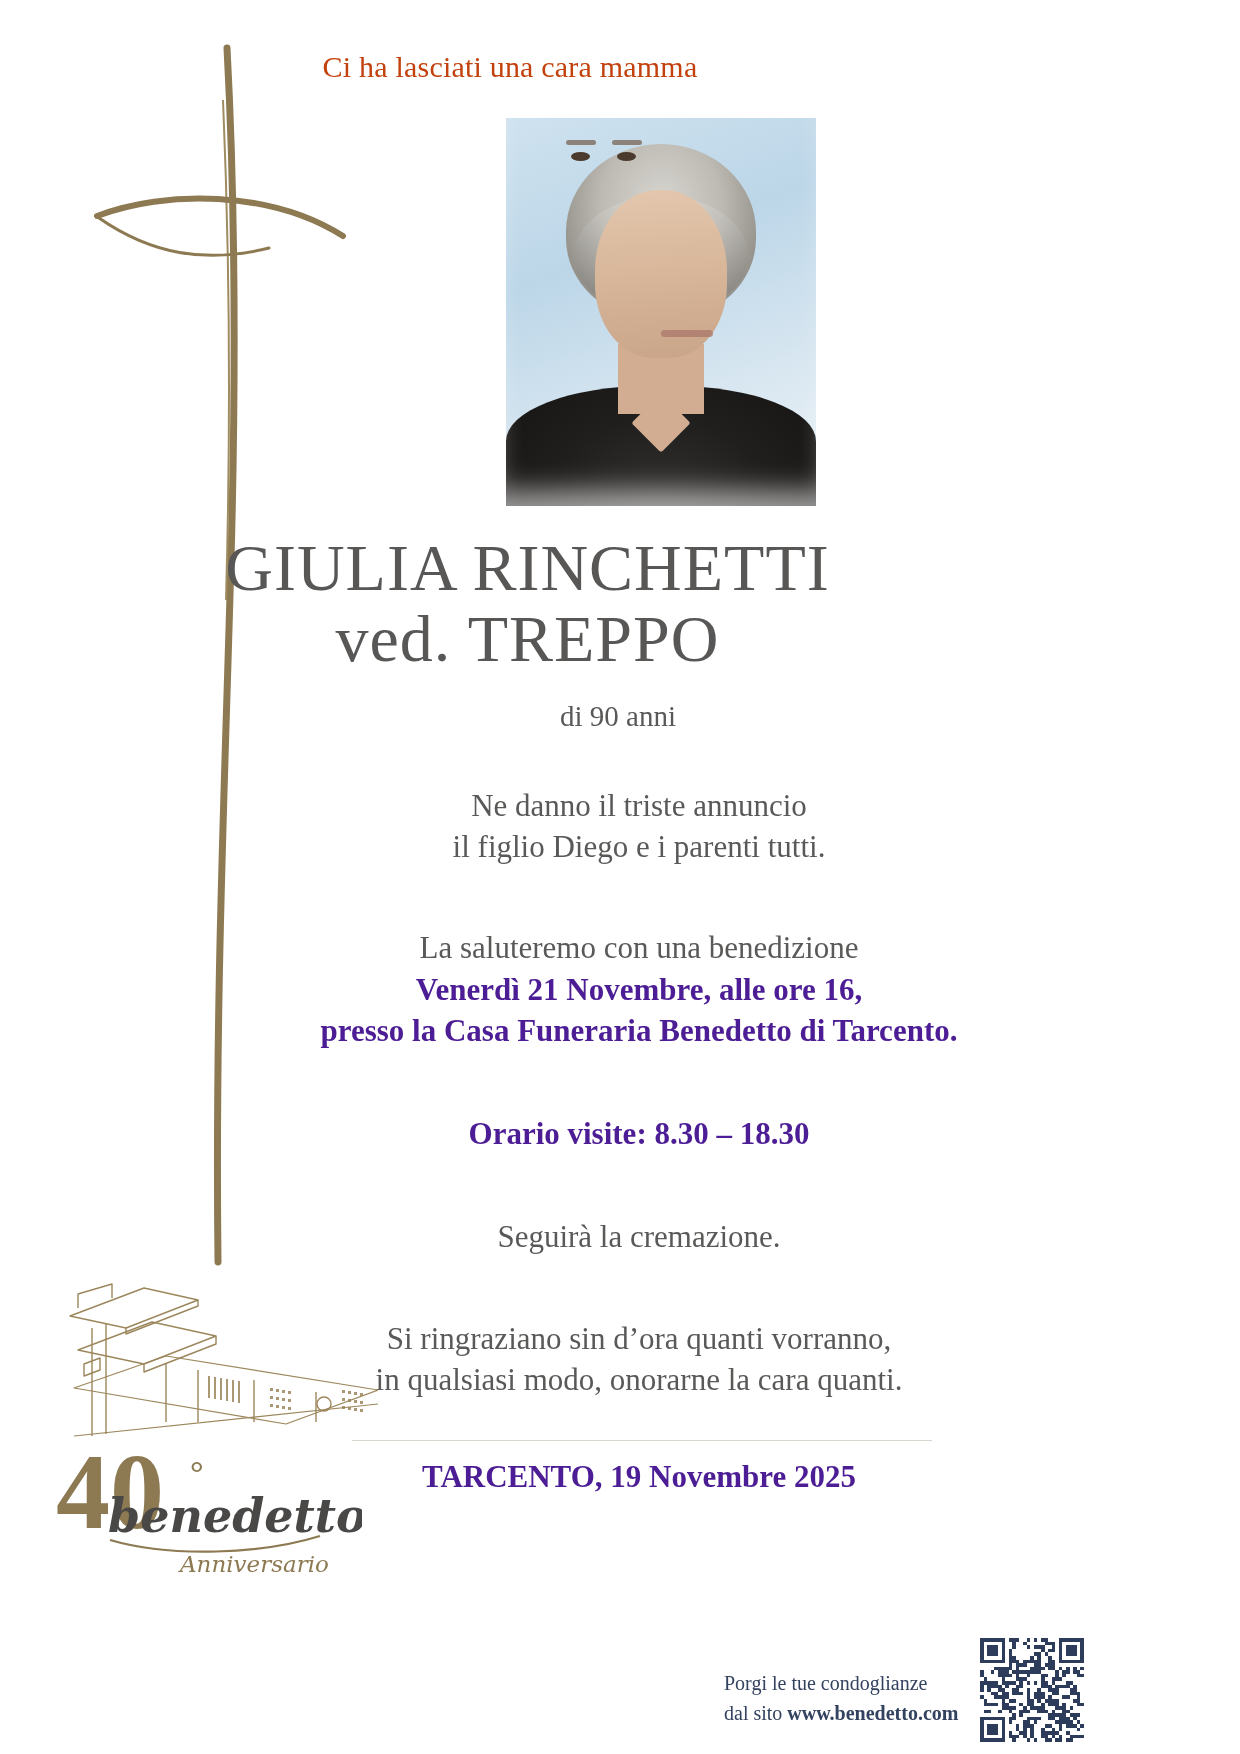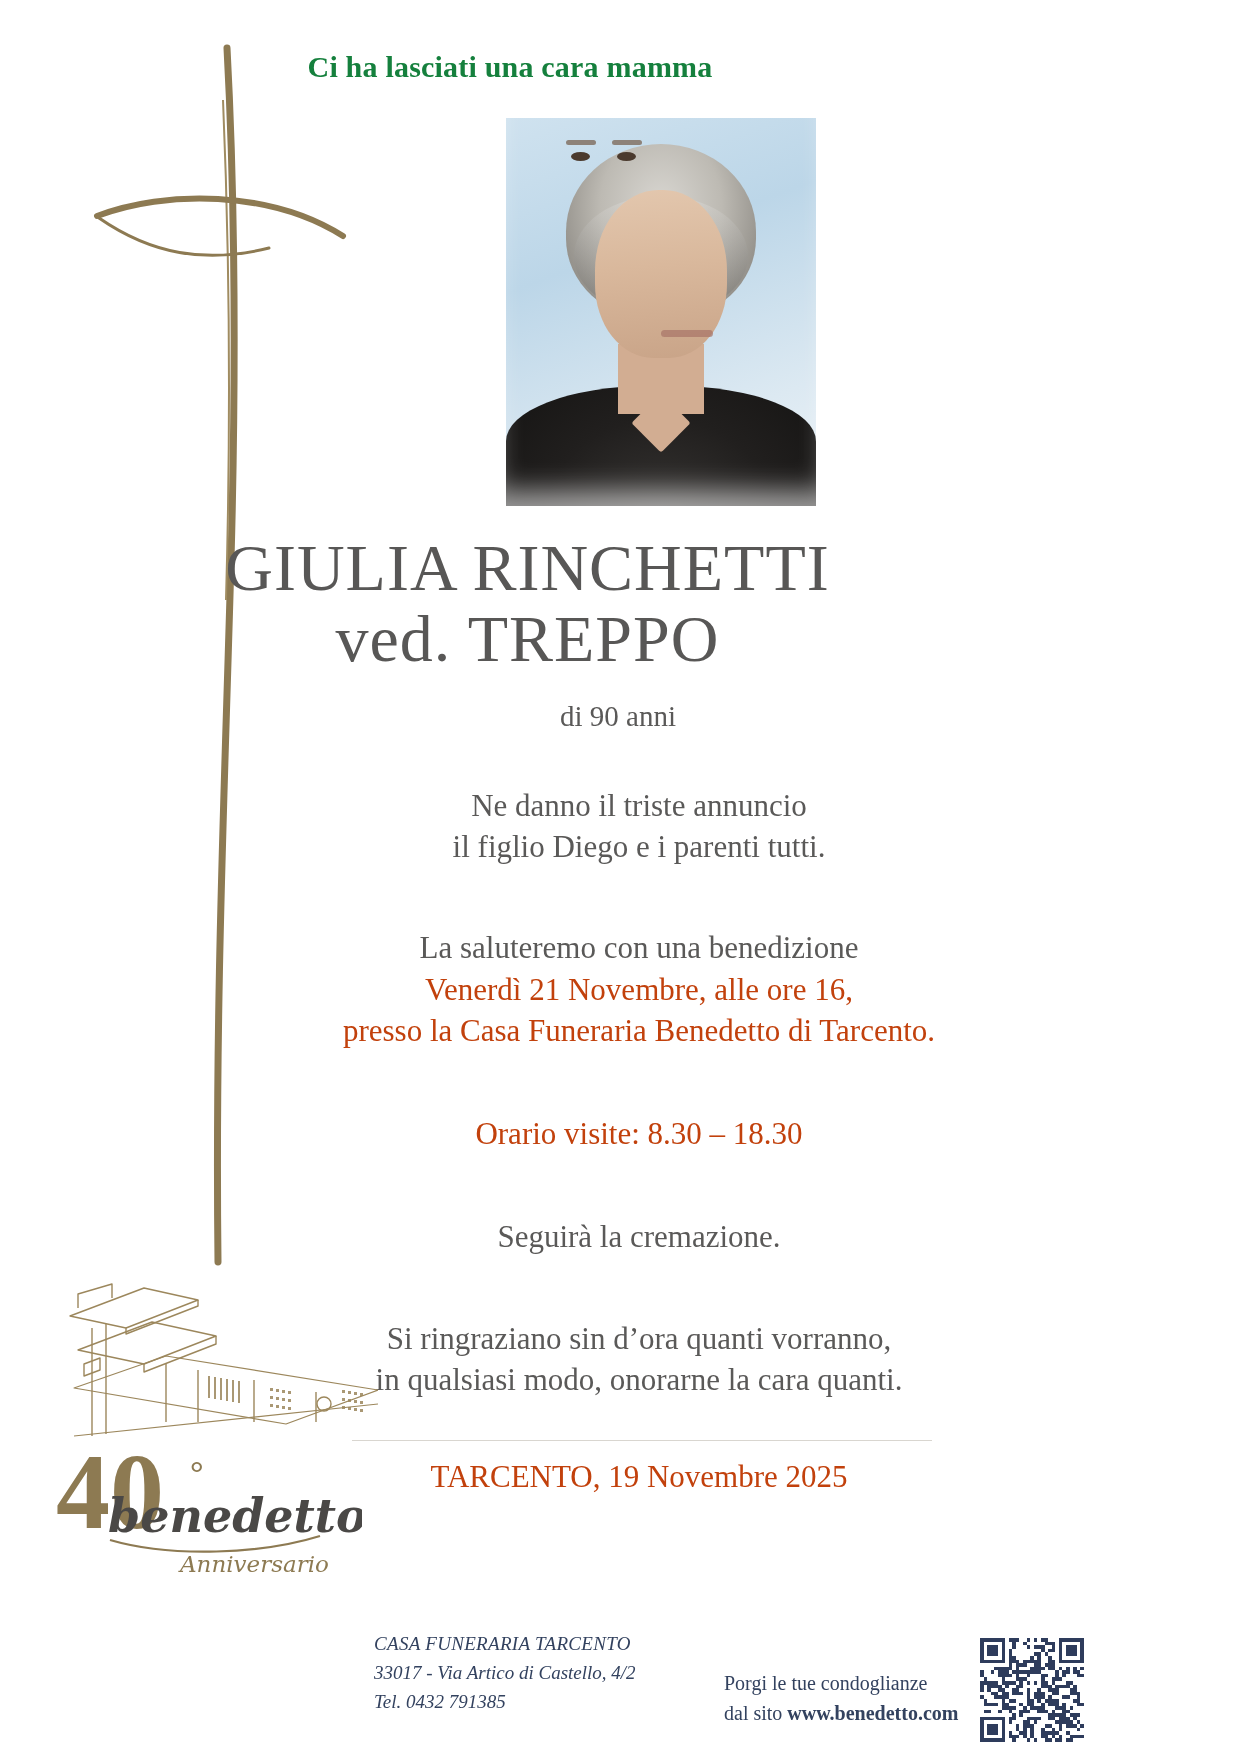--- a/index.html
+++ b/index.html
@@ -12,21 +12,21 @@
     overflow:hidden;
   }
   .page{position:absolute;inset:0;}
 
   
   .cross-wrap{position:absolute;left:55px;top:40px;width:330px;height:1230px;}
 
   
   .top-line{
     position:absolute;left:0;top:50px;width:1020px;
-    text-align:center;font-size:30px;letter-spacing:.2px;color:#15803d;font-weight:bold;
+    text-align:center;font-size:30px;letter-spacing:.2px;color:#c2410c;
   }
 
   
   .photo{
     position:absolute;left:506px;top:118px;width:310px;height:388px;
     background:linear-gradient(160deg,#cfe2ef 0%,#bcd6e8 35%,#dce9f2 75%,#eef4f8 100%);
     overflow:hidden;
   }
   .ph-hair{
     position:absolute;left:50%;top:26px;transform:translateX(-50%);
@@ -72,21 +72,21 @@
 
   
   .name-block{position:absolute;left:0;top:532px;width:1055px;text-align:center;}
   .name1{font-size:66px;line-height:1.08;letter-spacing:1px;color:#585756;}
   .name2{font-size:66px;line-height:1.08;letter-spacing:1px;color:#585756;}
 
   
   .body-block{position:absolute;left:0;top:700px;width:1236px;text-align:center;}
   .age{font-size:29px;margin-top:0;color:#5a5958;}
   .para{font-size:31px;line-height:1.33;color:#5a5958;padding-left:42px;}
-  .para.bold{font-weight:normal;color:#c2410c;}
+  .para.bold{font-weight:bold;color:#4c1d95;}
   .sp-1{height:52px;} .sp-2{height:60px;} .sp-3{height:62px;}
   .sp-4{height:62px;} .sp-5{height:60px;} .sp-6{height:56px;}
 
   
   .divider{
     position:absolute;left:352px;top:1440px;width:580px;height:1px;background:#d9d6d0;
   }
 
   
   .building{position:absolute;left:48px;top:1272px;width:330px;height:172px;}
@@ -256,25 +256,20 @@
       <text x="138" y="52" font-family="Liberation Serif, serif" font-size="34" font-weight="bold" fill="#8d7a52" id="lg-deg">°</text>
 
       <text x="56" y="100" font-family="DejaVu Serif, serif" font-size="46" font-style="italic" font-weight="bold" fill="#4a4846" id="lg-brand">benedetto</text>
 
       <path d="M58 108 C 120 126, 210 122, 268 104" stroke="#8d7a52" stroke-width="2.2" fill="none"></path>
 
       <text x="128" y="140" font-family="DejaVu Serif, serif" font-size="23" font-style="italic" fill="#8d7a52" id="lg-anniv">Anniversario</text>
     </svg>
   </div>
 
-  <div class="addr">
-    <div class="l1">CASA FUNERARIA TARCENTO</div>
-    <div>33017 - Via Artico di Castello, 4/2</div>
-    <div>Tel. 0432 791385</div>
-  </div>
 
   <div class="cond">
     <div>Porgi le tue condoglianze</div>
     <div>
       <span>dal sito </span><b>www.benedetto.com</b>
     </div>
   </div>
 
   <div class="qr">
     <svg viewBox="0 0 29 29" width="104" height="104" shape-rendering="crispEdges">

